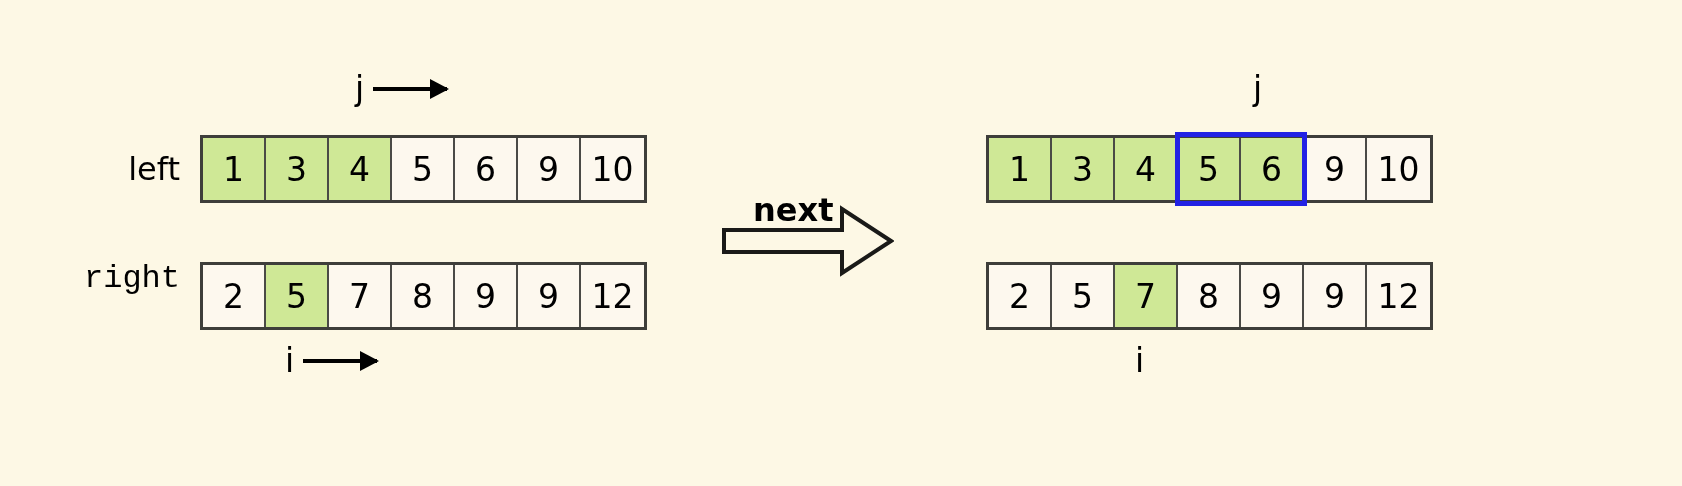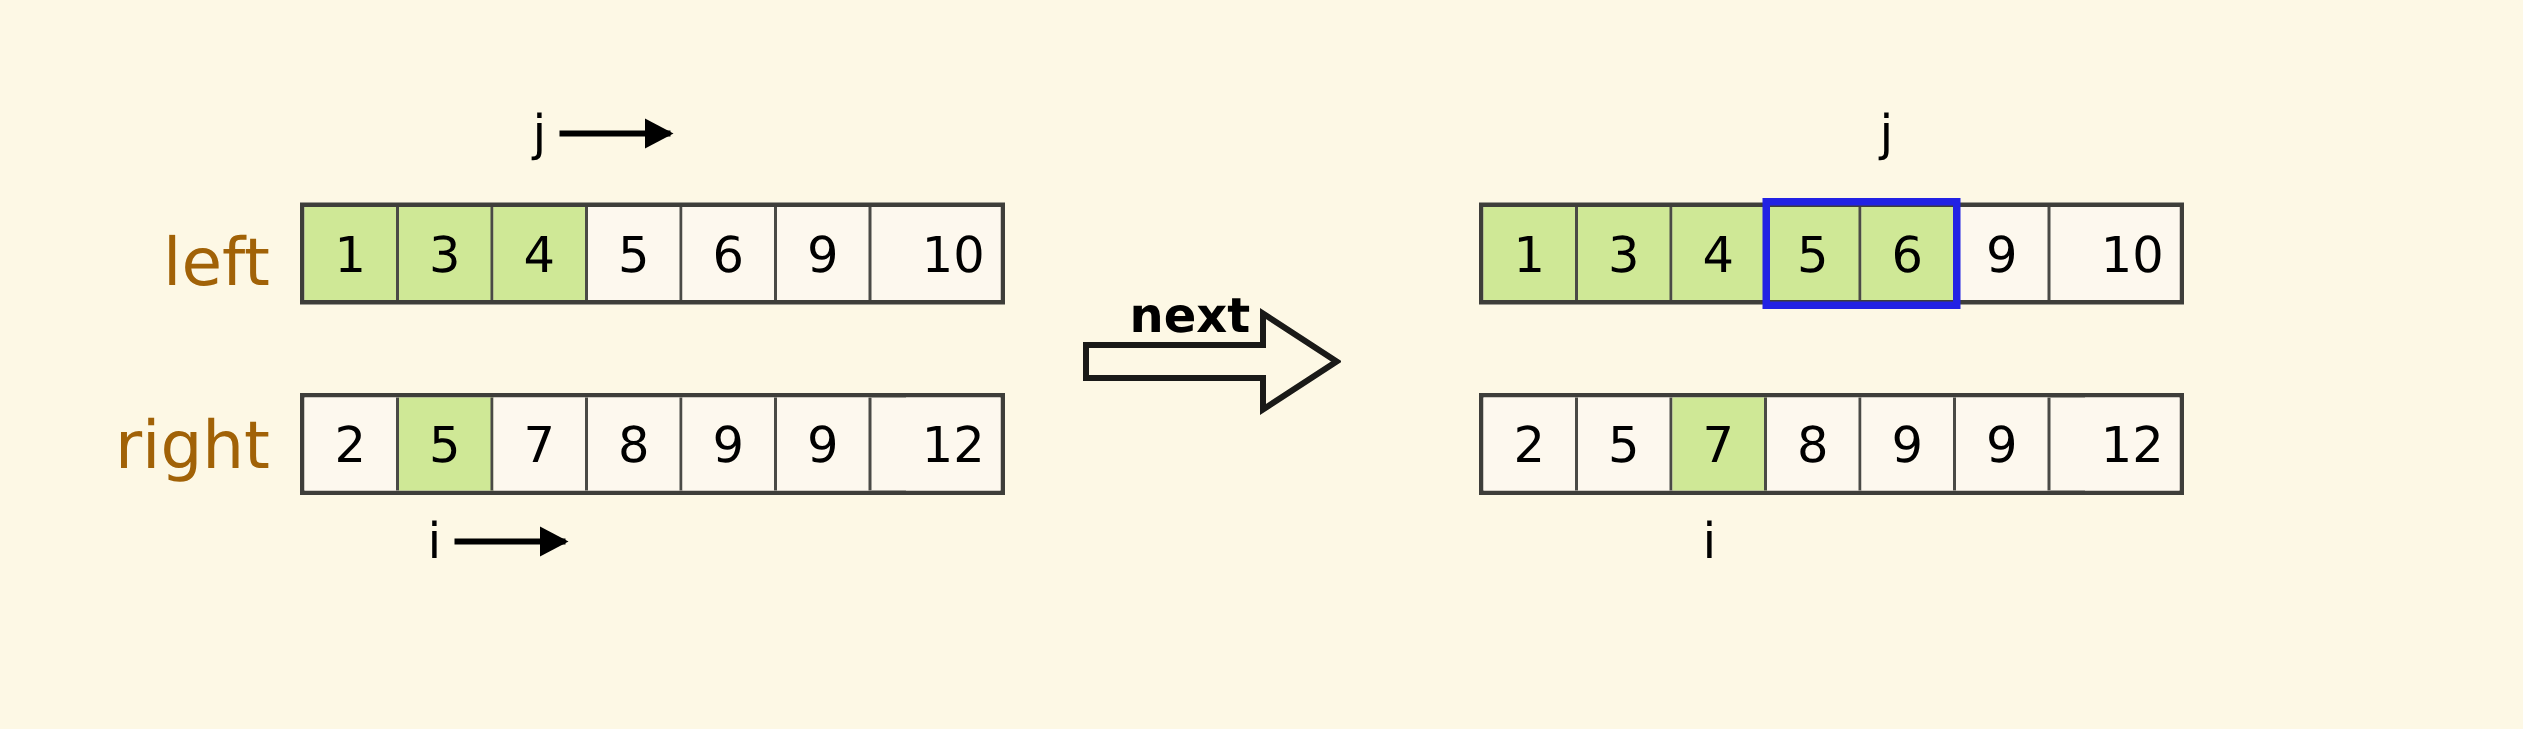--- a/index.html
+++ b/index.html
@@ -35,39 +35,38 @@
     display: flex;
     align-items: center;
     justify-content: center;
     font-size: 33px;
     color: #000;
     background: #fdf8ee;
     position: relative;
   }
   .cell:last-child {
     border-right: none;
-    margin-left: 23px;
   }
   .cell.hl {
     background: #cfe896;
   }
 
   
   .selbox {
     position: absolute;
     border: 5px solid #2222e4;
     box-sizing: border-box;
     pointer-events: none;
   }
 
   
   .side-label {
     position: absolute;
-    font-size: 44px;
-    color: #a16207;
+    font-size: 32px;
+    color: #000000;
     text-align: right;
     white-space: nowrap;
   }
 
   
   .ptr {
     position: absolute;
     font-size: 33px;
     color: #000;
     white-space: nowrap;
@@ -123,21 +122,21 @@
   <div class="array" id="before-left" style="left:200px; top:135px;">
       <div class="cell hl">1</div>
       <div class="cell hl">3</div>
       <div class="cell hl">4</div>
       <div class="cell">5</div>
       <div class="cell">6</div>
       <div class="cell">9</div>
       <div class="cell">10</div>
     </div>
 
-  <div class="side-label" style="left:20px; top:272px; width:160px;">right</div>
+  <div class="side-label" style="left:20px; top:260px; width:160px;font-family:Liberation Mono, monospace;">right</div>
 
   <div class="array" id="before-right" style="left:200px; top:262px;">
       <div class="cell">2</div>
       <div class="cell hl">5</div>
       <div class="cell">7</div>
       <div class="cell">8</div>
       <div class="cell">9</div>
       <div class="cell">9</div>
       <div class="cell">12</div>
     </div>

